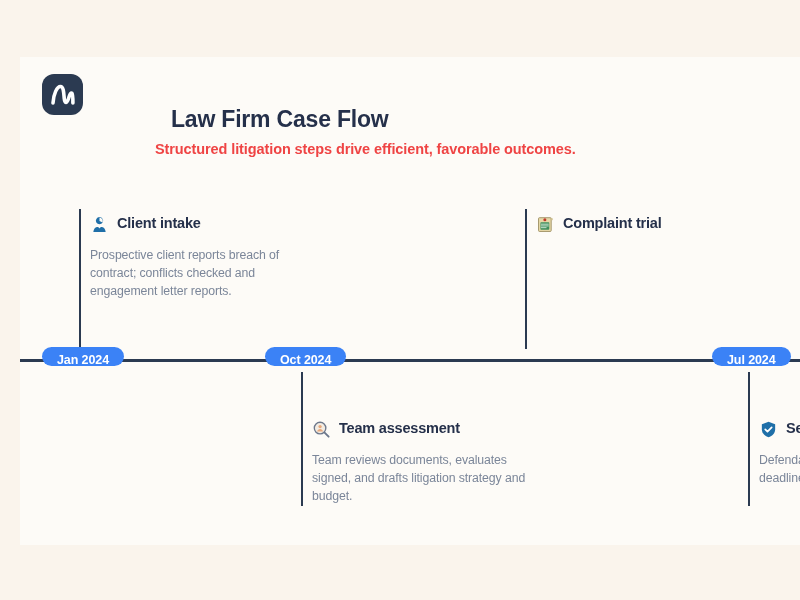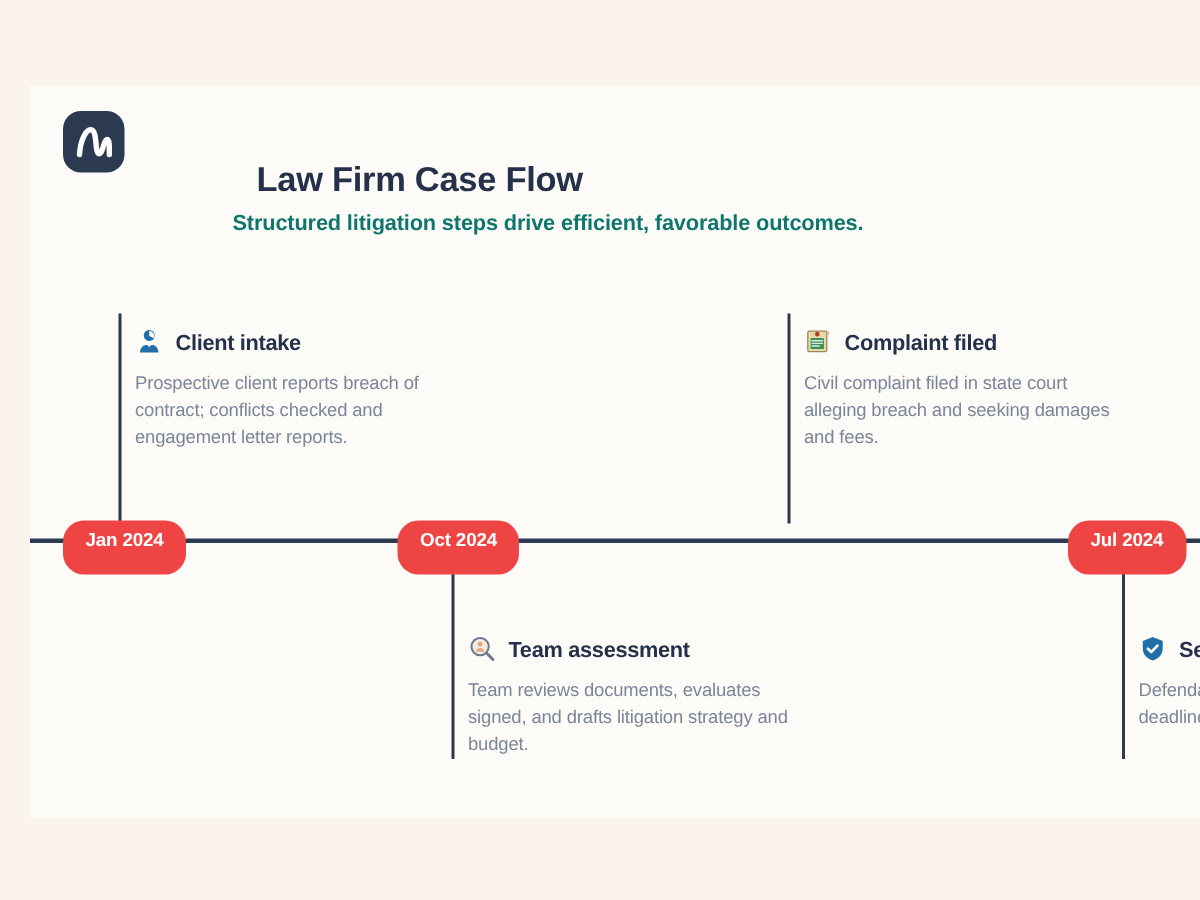--- a/index.html
+++ b/index.html
@@ -48,40 +48,40 @@
     font-weight: bold;
     letter-spacing: -0.2px;
     color: #25304a;
   }
   #page-subtitle {
     position: absolute;
     left: 135px;
     top: 84px;
     font-size: 14.5px;
     font-weight: bold;
-    color: #0f766e;
+    color: #ef4444;
     letter-spacing: -0.1px;
   }
 
   
   #axis {
     position: absolute;
     left: 0px;
     top: 302px;
     width: 800px;
     height: 3px;
     background: #2b3a51;
   }
 
   .pill {
     position: absolute;
     top: 290px;
-    height: 36px;
+    height: 19px;
     padding: 0 15px;
-    background: #ef4444;
+    background: #3b82f6;
     color: #ffffff;
     border-radius: 14px;
     font-size: 12.5px;
     font-weight: bold;
     line-height: 27px;
     letter-spacing: -0.1px;
     white-space: nowrap;
     text-align: center;
   }
 
@@ -91,21 +91,21 @@
     background: #2b3a51;
   }
 
   
   .event {
     position: absolute;
     width: 215px;
   }
   .event-head {
     display: flex;
-    align-items: flex-end;
+    align-items: flex-start;
     gap: 8px;
     height: 22px;
     margin-bottom: 9px;
   }
   .event-icon {
     width: 19px;
     height: 19px;
     flex: 0 0 19px;
     display: block;
   }
@@ -178,23 +178,22 @@
 
   <div class="event" style="left:516px; top:158px;">
     <div class="event-head">
       <svg class="event-icon" viewBox="0 0 24 24" aria-hidden="true">
         <rect x="3.2" y="3.4" width="16" height="17.4" rx="1.2" fill="#e8d9a8" stroke="#9a8a5c" stroke-width="1.1"></rect>
         <rect x="5.6" y="9.2" width="11.2" height="9.4" rx="0.8" fill="#3f8f5c"></rect>
         <path d="M6.8 11.6 h8.8 M6.8 13.8 h8.8 M6.8 16.0 h6.0" stroke="#d8ecdd" stroke-width="1.1" stroke-linecap="round"></path>
         <circle cx="11.2" cy="6.0" r="1.9" fill="#c0392b"></circle>
         <path d="M19.2 3.4 a2 2 0 0 1 1.6 3.2 l-1.6 0 z" fill="#cfc08e"></path>
       </svg>
-      <div class="event-title">Complaint filed</div>
-    </div>
-    <div class="event-desc">Civil complaint filed in state court alleging breach and seeking damages and fees.</div>
+      <div class="event-title">Complaint trial</div>
+    </div>
   </div>
 
   <div class="event" style="left:739px; top:363px;">
     <div class="event-head">
       <svg class="event-icon" viewBox="0 0 24 24" aria-hidden="true">
         <path d="M12 2.2 L20.4 5.4 v6.3 c0 5.1-3.5 8.6-8.4 10.1 C7.1 20.3 3.6 16.8 3.6 11.7 V5.4 z" fill="#1f6fa8"></path>
         <path d="M7.9 11.9 l2.8 2.8 l5.3 -5.3" fill="none" stroke="#ffffff" stroke-width="2.2" stroke-linecap="round" stroke-linejoin="round"></path>
       </svg>
       <div class="event-title">Service</div>
     </div>

